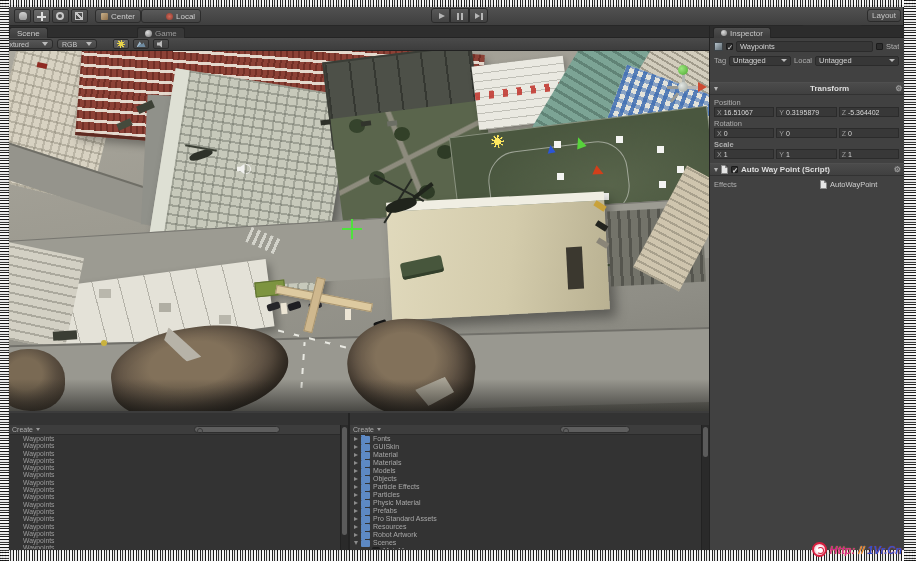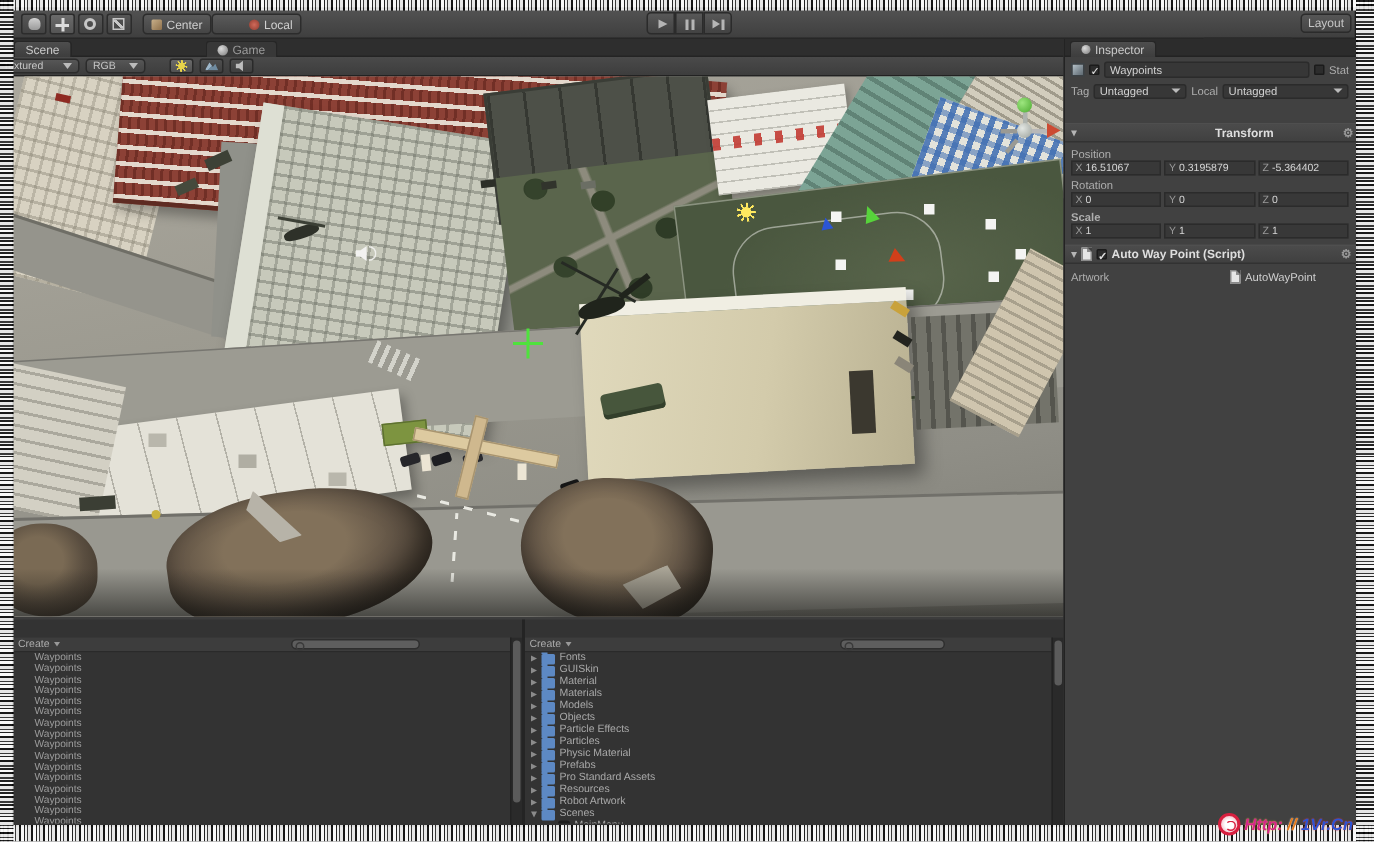--- a/index.html
+++ b/index.html
@@ -463,21 +463,21 @@
           </div>
       </div>
       <div class="comphead" style="top:137px;">
         <span class="tri open" style="border-top-color:#b5b5b5;"></span>
         <span class="pageico"></span>
         <span class="chk on"></span>
         <span>Auto Way Point (Script)</span>
         <span class="gear">⚙</span>
       </div>
       <div class="irow" style="top:153px;height:11px;">
-        <span class="ilabel" style="width:55px;">Artwork</span>
+        <span class="ilabel" style="width:55px;">Effects</span>
         <div style="flex:1;display:flex;align-items:center;gap:3px;padding-left:48px;">
           <span class="pageico"></span>
           <span style="color:#cfcfcf;">AutoWayPoint</span>
         </div>
       </div>
     </div>
   </div>
 
   <div id="wm">
     <span class="wmlogo"></span>

